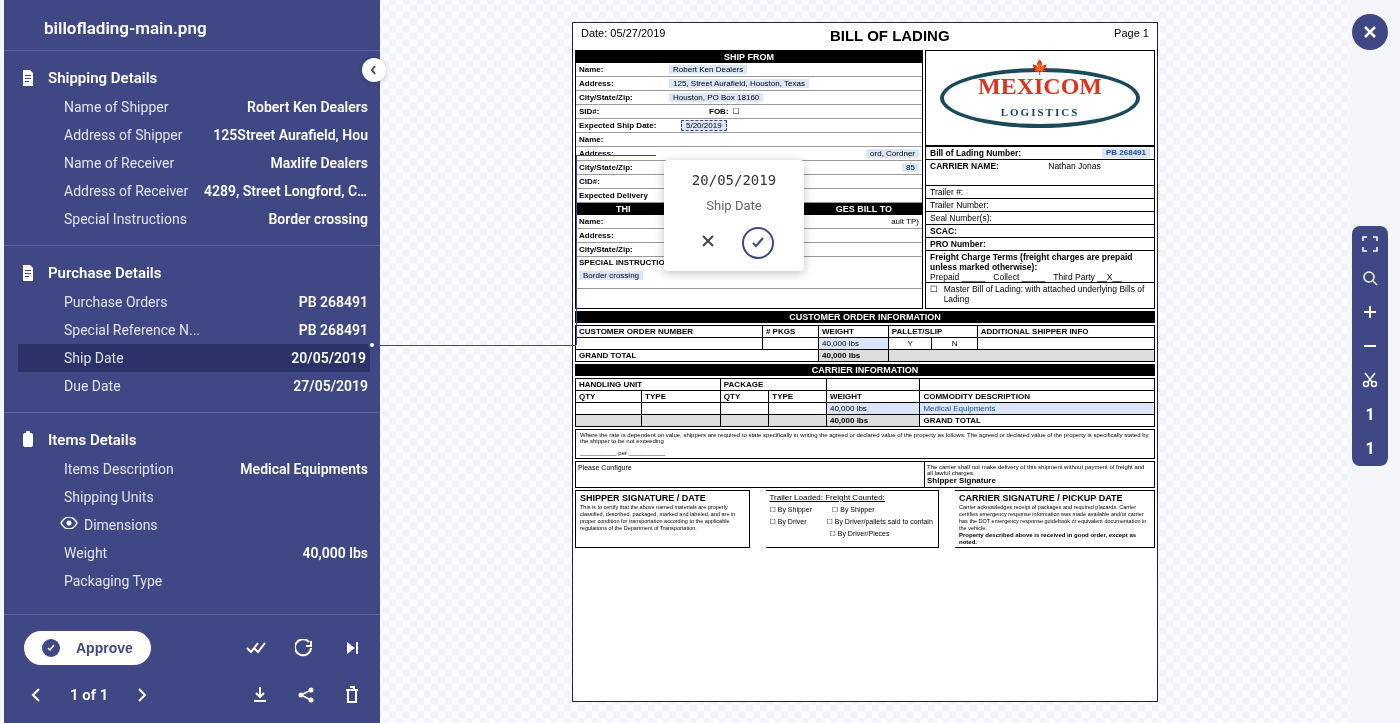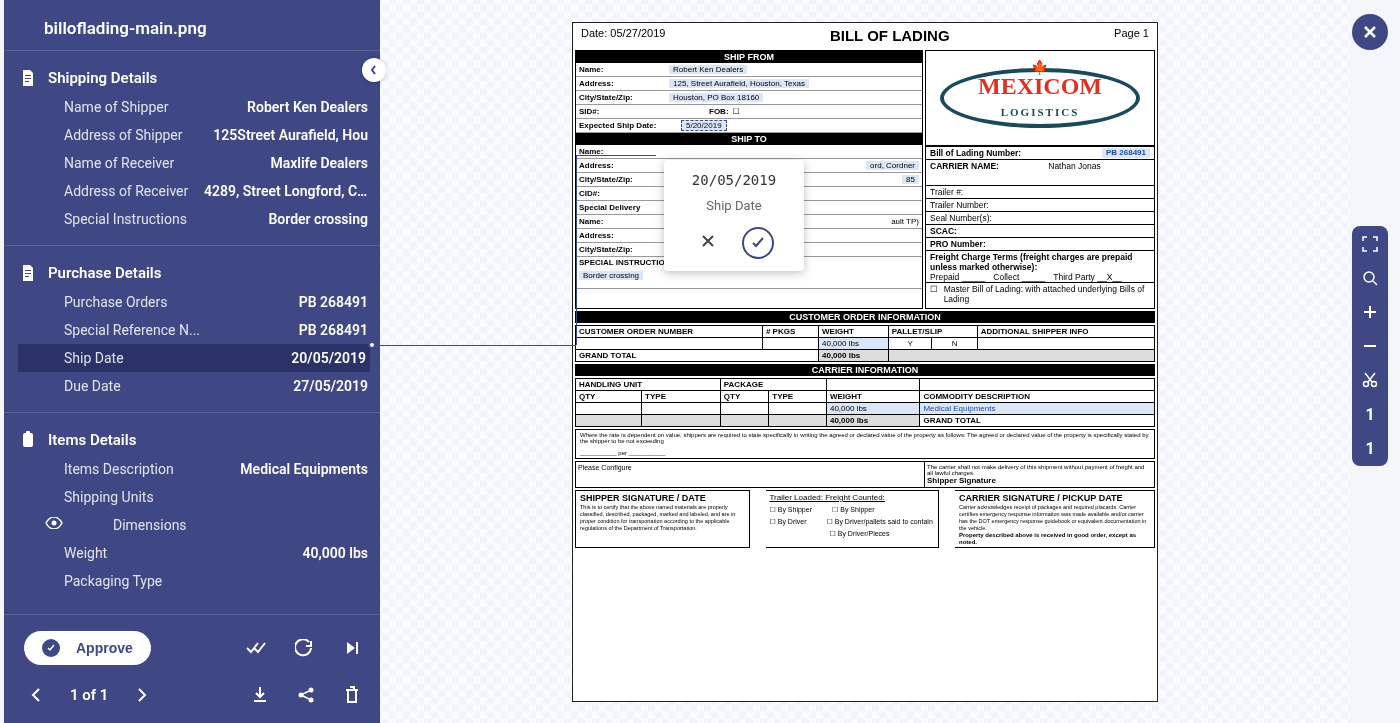--- a/index.html
+++ b/index.html
@@ -8,21 +8,21 @@
   
   .sidebar { position: absolute; left: 4px; top: 0; width: 380px; height: 100%; background: #3f4785; color: #fff; display: flex; flex-direction: column; }
   .sidebar-header { padding: 18px 40px 12px; font-size: 17px; font-weight: 600; }
   .section { border-top: 1px solid rgba(255,255,255,0.15); padding: 12px 0; }
   .section-title { display: flex; align-items: center; gap: 10px; padding: 6px 16px; font-size: 15px; font-weight: 600; }
   .section-title .doc-icon { width: 18px; height: 18px; }
   .field-row { display: flex; padding: 6px 16px 6px 60px; font-size: 14px; }
   .field-label { flex: 0 0 140px; color: rgba(255,255,255,0.85); white-space: nowrap; overflow: hidden; text-overflow: ellipsis; }
   .field-value { flex: 1; font-weight: 600; text-align: right; white-space: nowrap; overflow: hidden; text-overflow: ellipsis; }
   .field-row.active { background: #2a3268; border-radius: 0; margin: 0 14px; padding: 6px 4px 6px 46px; }
-  .field-row.has-eye { padding-left: 41px; gap: 44px; }
+  .field-row.has-eye { padding-left: 56px; }
   .eye-icon { width: 18px; margin-right: 6px; }
   
   .collapse-btn { position: absolute; top: 58px; left: 358px; width: 24px; height: 24px; background: #fff; border-radius: 50%; display: flex; align-items: center; justify-content: center; color: #3f4785; cursor: pointer; z-index: 5; box-shadow: 0 1px 4px rgba(0,0,0,0.2); }
   
   .sidebar-footer { margin-top: auto; border-top: 1px solid rgba(255,255,255,0.15); padding: 16px 20px; }
   .footer-row1 { display: flex; align-items: center; gap: 24px; }
   .approve-btn { background: #fff; color: #3f4785; border: none; border-radius: 20px; padding: 8px 18px; font-size: 14px; font-weight: 600; display: flex; align-items: center; gap: 16px; cursor: pointer; }
   .approve-btn .chk { width: 18px; height: 18px; border-radius: 50%; background: #3f4785; display:flex; align-items:center; justify-content:center; }
   .icon-btn { background: none; border: none; color: #fff; cursor: pointer; width: 24px; height: 24px; display:flex; align-items:center; justify-content:center; }
   .footer-row2 { display: flex; align-items: center; gap: 24px; margin-top: 18px; justify-content: space-between; }
@@ -285,37 +285,40 @@
           </div>
         <div class="doc-row">
             <span class="doc-lbl">SID#:</span>
             <span style="margin-left:40px;font-weight:700">FOB:</span>
             <span style="margin-left:4px">☐</span>
           </div>
         <div class="doc-row">
             <span class="doc-lbl" style="width:102px">Expected Ship Date:</span>
             <span class="doc-val" style="border:1px dashed #3f4785">5/20/2019</span>
           </div>
-        <div class="blackbar">SHIP TO</div>
         <div class="doc-row">
             <span class="doc-lbl">Name:</span>
           </div>
         <div class="doc-row">
             <span class="doc-lbl">Address:</span>
             <span style="margin-left:auto" class="doc-val">ord, Cordner</span>
           </div>
         <div class="doc-row">
             <span class="doc-lbl">City/State/Zip:</span>
             <span style="margin-left:auto" class="doc-val">85</span>
           </div>
         <div class="doc-row">
             <span class="doc-lbl">CID#:</span>
           </div>
         <div class="doc-row">
-            <span class="doc-lbl">Special Delivery</span>
+            <span class="doc-lbl">Expected Delivery</span>
+          </div>
+        <div class="blackbar" style="display:flex;">
+            <span style="padding-left:40px">THI</span>
+            <span style="margin-left:auto;padding-right:30px">GES BILL TO</span>
           </div>
         <div class="doc-row">
             <span class="doc-lbl">Name:</span>
             <span style="margin-left:auto">ault TP)</span>
           </div>
         <div class="doc-row">
             <span class="doc-lbl">Address:</span>
             <span style="margin-left:20px">7667 Rue Cordner</span>
           </div>
         <div class="doc-row">

